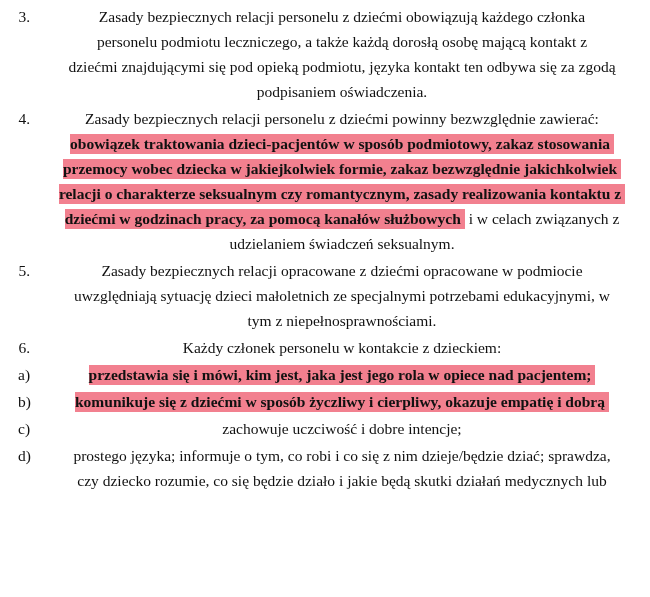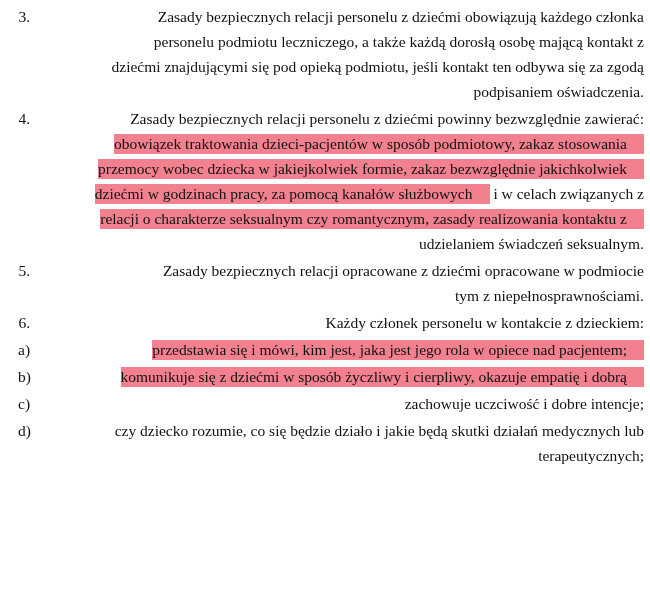--- a/index.html
+++ b/index.html
@@ -46,61 +46,63 @@
     font-size: 15.5px;
     line-height: 25px;
     text-align: justify;
     text-justify: inter-word;
     hyphens: none;
   }
   .hl {
     background-color: #f2808f;
     box-decoration-break: clone;
     -webkit-box-decoration-break: clone;
-    padding: 1px 17px 2px 0;
+    padding: 1px 4px 2px 0;
+    font-weight: bold;
   }
   .line {
     display: block;
     white-space: nowrap;
   }
   .lines .line {
-    text-align: right;
+    text-align: center;
   }
 </style>
 </head>
 <body>
 
 <div class="page">
 
   <div class="item">
     <div class="marker">3.</div>
     <div class="body lines">
       <span class="line">Zasady bezpiecznych relacji personelu z dziećmi obowiązują każdego członka</span>
       <span class="line">personelu podmiotu leczniczego, a także każdą dorosłą osobę mającą kontakt z</span>
-      <span class="line">dziećmi znajdującymi się pod opieką podmiotu, jeśli kontakt ten odbywa się za zgodą</span>
+      <span class="line">dziećmi znajdującymi się pod opieką podmiotu, języka kontakt ten odbywa się za zgodą</span>
       <span class="line">podpisaniem oświadczenia.</span>
     </div>
   </div>
 
   <div class="item">
     <div class="marker">4.</div>
     <div class="body lines">
       <span class="line">Zasady bezpiecznych relacji personelu z dziećmi powinny bezwzględnie zawierać:</span>
       <span class="line"><span class="hl">obowiązek traktowania dzieci-pacjentów w sposób podmiotowy, zakaz stosowania</span></span>
       <span class="line"><span class="hl">przemocy wobec dziecka w jakiejkolwiek formie, zakaz bezwzględnie jakichkolwiek</span></span>
+      <span class="line"><span class="hl">relacji o charakterze seksualnym czy romantycznym, zasady realizowania kontaktu z</span></span>
       <span class="line"><span class="hl">dziećmi w godzinach pracy, za pomocą kanałów służbowych</span><span> i w celach związanych z</span></span>
-      <span class="line"><span class="hl">relacji o charakterze seksualnym czy romantycznym, zasady realizowania kontaktu z</span></span>
       <span class="line">udzielaniem świadczeń seksualnym.</span>
     </div>
   </div>
 
   <div class="item">
     <div class="marker">5.</div>
     <div class="body lines">
       <span class="line">Zasady bezpiecznych relacji opracowane z dziećmi opracowane w podmiocie</span>
+      <span class="line">uwzględniają sytuację dzieci małoletnich ze specjalnymi potrzebami edukacyjnymi, w</span>
       <span class="line">tym z niepełnosprawnościami.</span>
     </div>
   </div>
 
   <div class="item">
     <div class="marker">6.</div>
     <div class="body lines">
       <span class="line">Każdy członek personelu w kontakcie z dzieckiem:</span>
     </div>
   </div>
@@ -122,18 +124,18 @@
   <div class="item">
     <div class="marker letter">c)</div>
     <div class="body lines">
       <span class="line">zachowuje uczciwość i dobre intencje;</span>
     </div>
   </div>
 
   <div class="item">
     <div class="marker letter">d)</div>
     <div class="body lines">
+      <span class="line">prostego języka; informuje o tym, co robi i co się z nim dzieje/będzie dziać; sprawdza,</span>
       <span class="line">czy dziecko rozumie, co się będzie działo i jakie będą skutki działań medycznych lub</span>
-      <span class="line">terapeutycznych;</span>
     </div>
   </div>
 
 </div>
 
 </body></html>

